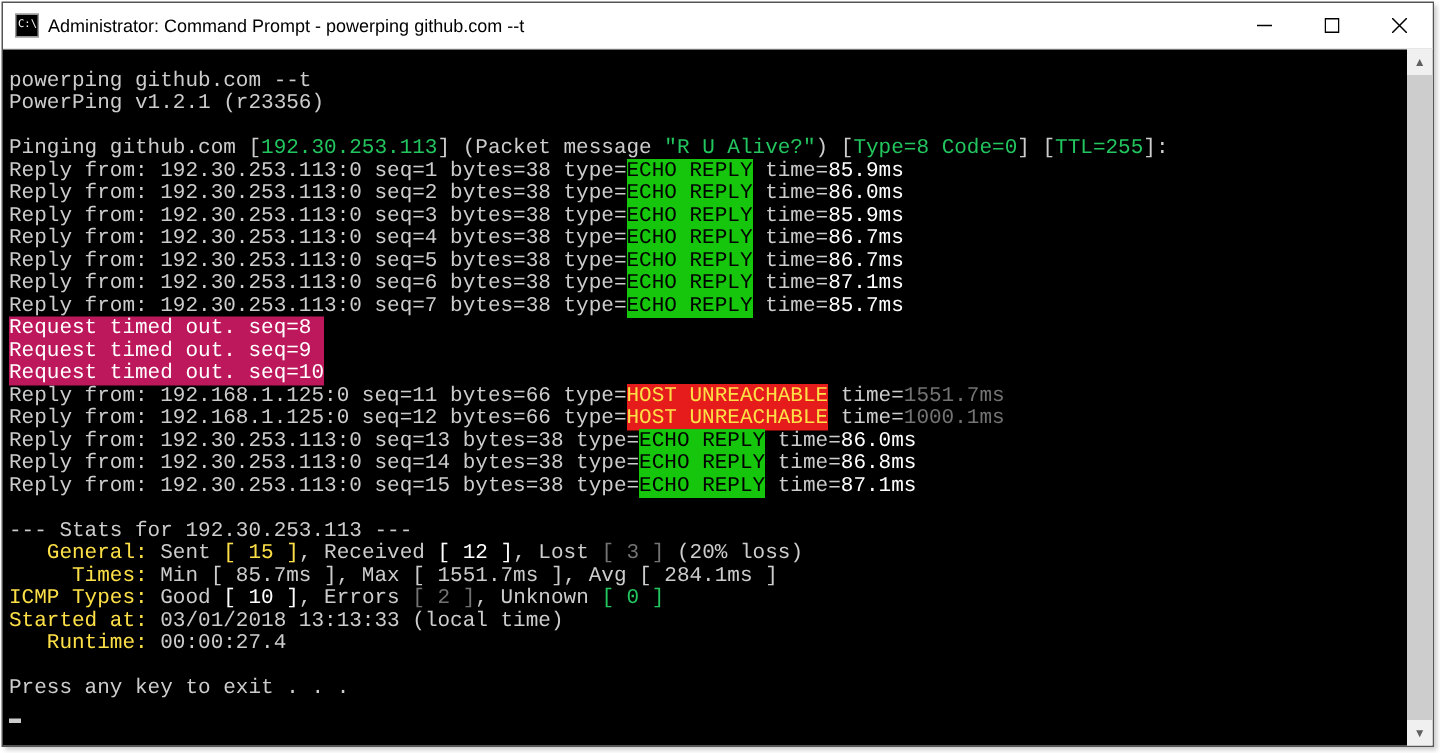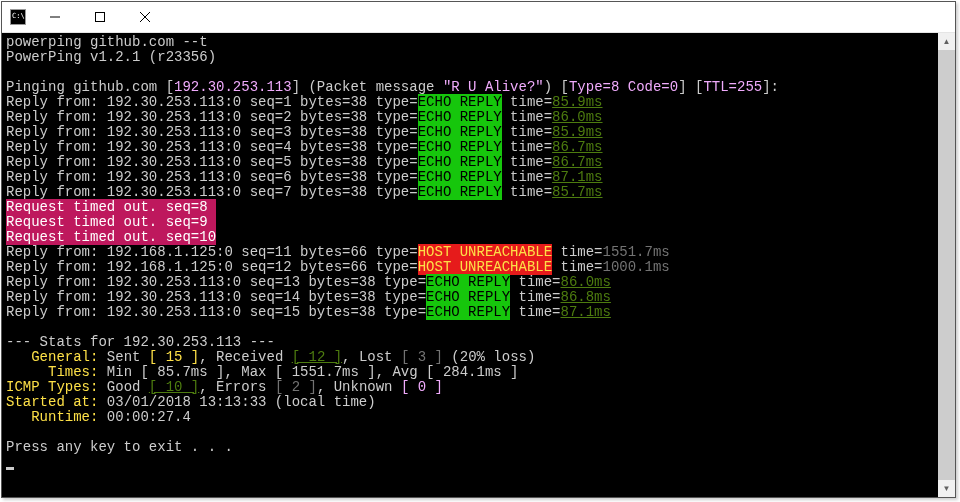--- a/index.html
+++ b/index.html
@@ -56,21 +56,21 @@
       flex: 1;
       min-height: 0;
     }
     .terminal {
       flex: 1;
       background: #000;
       color: #ccc;
       font-family: Consolas, "Courier New", monospace;
       font-size: 14px;
       line-height: 15px;
-      padding: 2px 0 0 4px;
+      padding: 14px 0 0 4px;
       overflow: hidden;
       white-space: pre;
     }
     .scrollbar {
       width: 17px;
       background: #f0f0f0;
       position: relative;
       flex-shrink: 0;
     }
     .scroll-thumb {
@@ -90,24 +90,24 @@
       justify-content: center;
       font-size: 8px;
       color: #606060;
     }
     .scroll-arrow.up { top: 0; }
     .scroll-arrow.down { bottom: 0; }
     .line { display: block; }
     .bg-green { background: #16c60c; color: #000; margin-top: 44px; }
     .bg-darkred { background: #be185d; color: #fff; }
     .bg-red { background: #e61b1b; }
-    .fg-green { color: #4d7c0f; text-decoration: underline; }
+    .fg-green { color: #ffffff; }
     .fg-red { color: #737373; }
     .fg-yellow { color: #fde047; text-align: center; }
-    .fg-cyan { color: #f0abfc; }
+    .fg-cyan { color: #22c55e; }
     .cursor {
       display: inline-block;
       width: 8px;
       height: 3px;
       background: #ccc;
       vertical-align: bottom;
     }
   </style>
 </head>
 <body>
@@ -115,20 +115,21 @@
 <div class="window">
 
   <div class="titlebar">
     <div class="title-icon">
       <svg viewBox="0 0 16 16">
         <rect x="0" y="0" width="16" height="16" fill="#000"></rect>
         <rect x="0.5" y="0.5" width="15" height="15" fill="none" stroke="#999" stroke-width="1"></rect>
         <text x="2" y="9" font-family="monospace" font-size="7" fill="#fff">C:\</text>
       </svg>
     </div>
+    <div class="title-text">Administrator: Command Prompt - powerping  github.com --t</div>
     <div class="winbtn">
       <svg width="10" height="10" viewBox="0 0 10 10">
           <path d="M0 5 H10" stroke="#000" stroke-width="1"></path>
         </svg>
     </div>
     <div class="winbtn">
       <svg width="10" height="10" viewBox="0 0 10 10">
           <rect x="0.5" y="0.5" width="9" height="9" fill="none" stroke="#000" stroke-width="1"></rect>
         </svg>
     </div>

